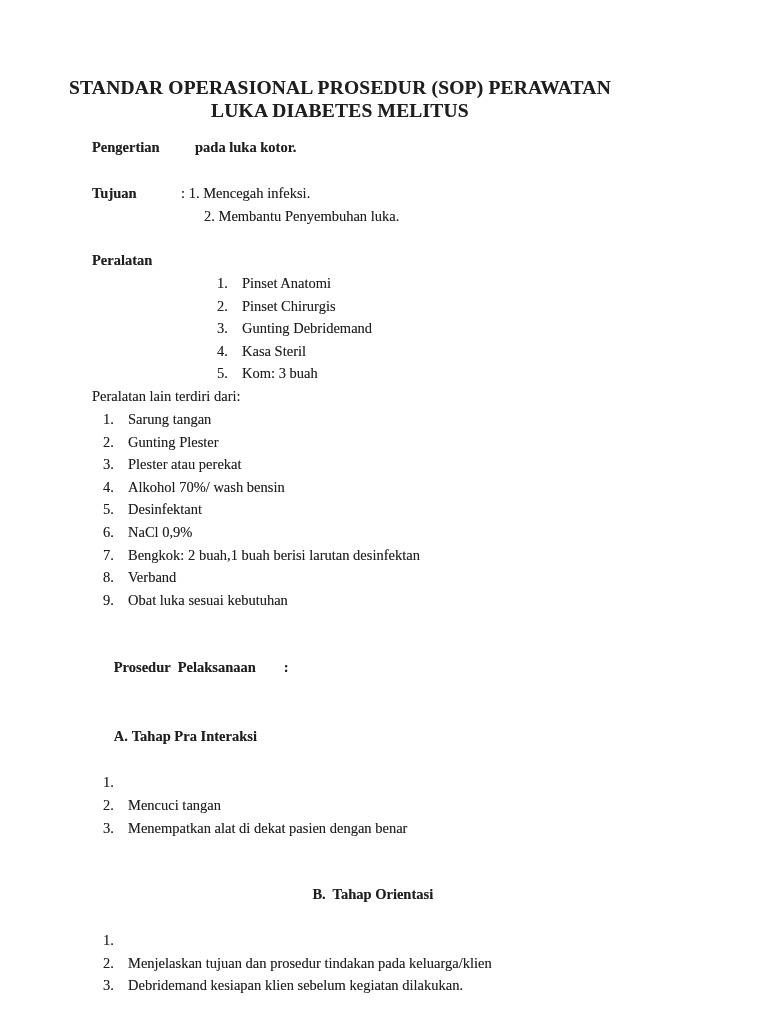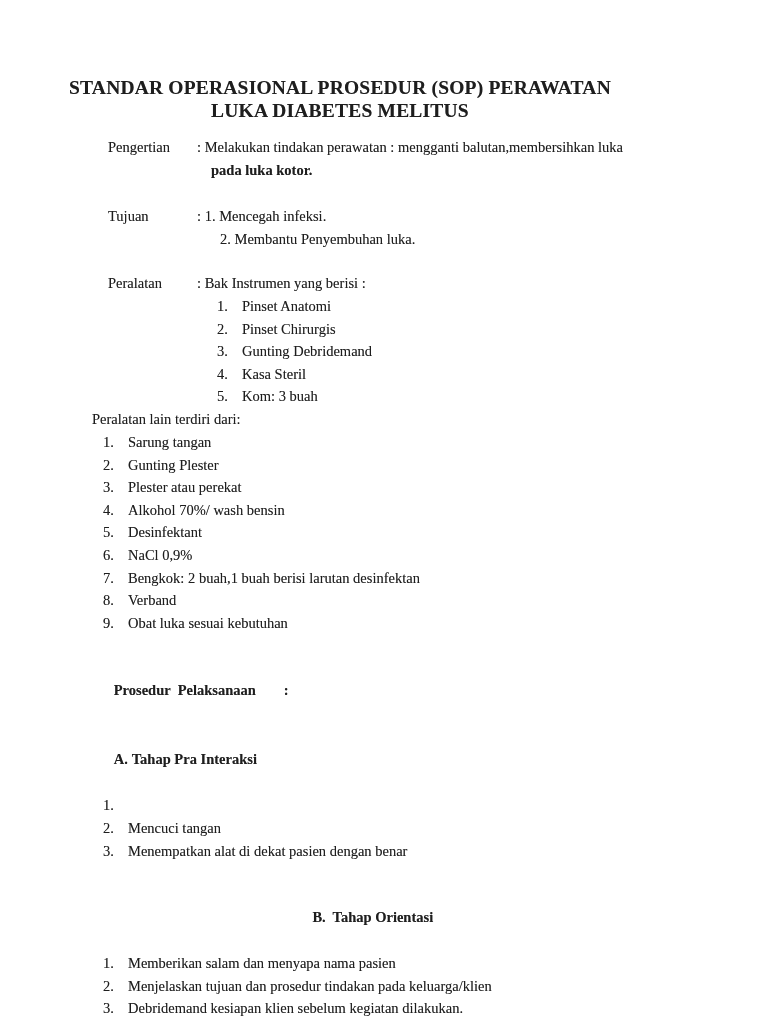--- a/index.html
+++ b/index.html
@@ -20,21 +20,21 @@
     line-height: 23px;
     font-weight: bold;
     letter-spacing: 0.2px;
   }
   .content {
     padding-left: 92px;
     padding-right: 55px;
     font-size: 14.5px;
   }
   .def { display: flex; line-height: 23px; }
-  .def .label { flex: 0 0 89px; font-weight: normal; margin-left: 16px; }
+  .def .label { flex: 0 0 89px; font-weight: bold; }
   .def .body { flex: 1; }
   .def-pengertian { margin-top: 14px; }
   .def-tujuan { margin-top: 23px; }
   .def-peralatan { margin-top: 21px; }
   .pengertian-line2 { margin-left: 14px; font-weight: bold; }
   .tujuan-line2 { margin-left: 23px; }
 
   .num-list { line-height: 22.6px; }
   .num-item { display: flex; }
   .num { flex: 0 0 25px; }
@@ -57,36 +57,34 @@
   <h1 class="doc-title">
     <span>STANDAR OPERASIONAL PROSEDUR (SOP) PERAWATAN</span><br>
     <span>LUKA DIABETES MELITUS</span>
   </h1>
 
   <div class="content">
 
     <div class="def def-pengertian">
       <span class="label">Pengertian</span>
       <div class="body">
-        <div>: Melakukan tindakan perawatan : mengganti balutan,membersihkan luka</div>
         <div class="pengertian-line2">pada luka kotor.</div>
       </div>
     </div>
 
     <div class="def def-tujuan">
       <span class="label">Tujuan</span>
       <div class="body">
         <div>: 1. Mencegah infeksi.</div>
         <div class="tujuan-line2">2. Membantu Penyembuhan luka.</div>
       </div>
     </div>
 
     <div class="def def-peralatan">
       <span class="label">Peralatan</span>
-      <div class="body">: Bak Instrumen yang berisi :</div>
     </div>
 
     <div class="num-list bak-list">
       <div class="num-item">
         <span class="num">1.</span>
         <span>Pinset Anatomi</span>
       </div>
       <div class="num-item">
         <span class="num">2.</span>
         <span>Pinset Chirurgis</span>
@@ -168,21 +166,20 @@
       </div>
     </div>
 
     <div class="heading section-b-heading">
       <span class="sect-letter-b">B.</span><span>Tahap Orientasi</span>
     </div>
 
     <div class="num-list lain-list">
       <div class="num-item">
         <span class="num">1.</span>
-        <span>Memberikan salam dan menyapa nama pasien</span>
       </div>
       <div class="num-item">
         <span class="num">2.</span>
         <span>Menjelaskan tujuan dan prosedur tindakan pada keluarga/klien</span>
       </div>
       <div class="num-item">
         <span class="num">3.</span>
         <span>Debridemand kesiapan klien sebelum kegiatan dilakukan.</span>
       </div>
     </div>

